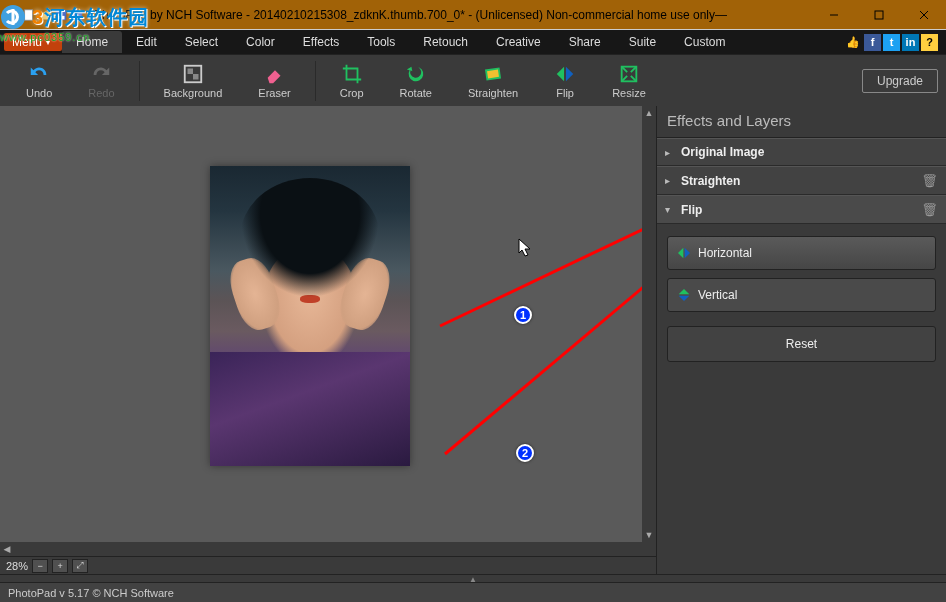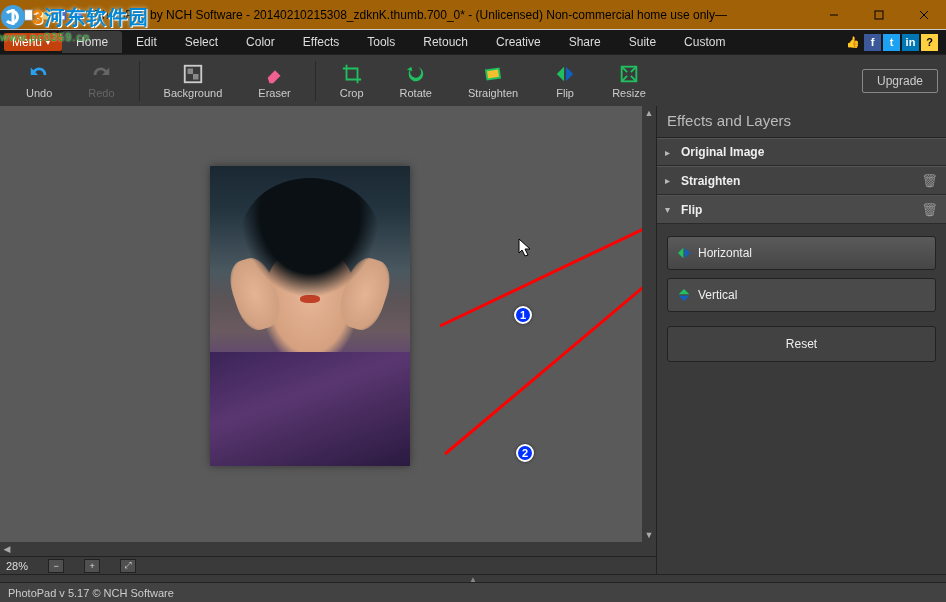--- a/index.html
+++ b/index.html
@@ -61,21 +61,21 @@
 .layer-row .tri { width: 10px; font-size: 10px; color: #bbb; }
 .layer-row .lbl { flex: 1; font-weight: bold; color: #eee; }
 .layer-row .trash { color: #999; cursor: pointer; font-size: 13px; }
 .flip-body { background: #3a3a3a; padding: 12px 10px; }
 .flip-btns { display: flex; gap: 8px; flex-direction: column; }
 .flip-btn { flex: 1; background: #4a4a4a; border: 1px solid #222; border-radius: 3px; padding: 8px 8px; display: flex; align-items: center; gap: 6px; cursor: pointer; color: #eee; }
 .flip-btn.active { background: linear-gradient(#5a5a5a,#464646); }
 .reset-btn { margin-top: 14px; background: #424242; border: 1px solid #222; border-radius: 3px; padding: 10px; text-align: center; cursor: pointer; color: #eee; }
 
 
-.zoombar { height: 18px; background: #3a3a3a; display: flex; align-items: center; color: #ddd; font-size: 11px; padding: 0 6px; gap: 20px; border-top: 1px solid #222; }
+.zoombar { height: 18px; background: #3a3a3a; display: flex; align-items: center; color: #ddd; font-size: 11px; padding: 0 6px; gap: 4px; border-top: 1px solid #222; }
 .zoom-ctrl { width: 16px; height: 14px; background: #505050; border: 1px solid #222; display: flex; align-items: center; justify-content: center; cursor: pointer; font-size: 9px; }
 .collapse-bar { height: 10px; background: #3a3a3a; border-top: 1px solid #222; display:flex; align-items:center; justify-content:center; color:#888; font-size:8px; }
 .statusbar { height: 20px; background: #424242; color: #ccc; font-size: 11px; display: flex; align-items: center; padding: 0 8px; border-top: 1px solid #222; position: absolute; bottom: 0; left: 0; right: 0; }
 
 
 .cursor-ptr { position: absolute; left: 518px; top: 132px; width: 14px; height: 20px; }
 .arrow-line { position: absolute; pointer-events: none; }
 .badge { position: absolute; width: 18px; height: 18px; border-radius: 50%; background: #0030ff; border: 2px solid #fff; color: #fff; font-size: 11px; font-weight: bold; display: flex; align-items: center; justify-content: center; box-shadow: 0 0 3px rgba(0,0,0,.6); }
 
 

